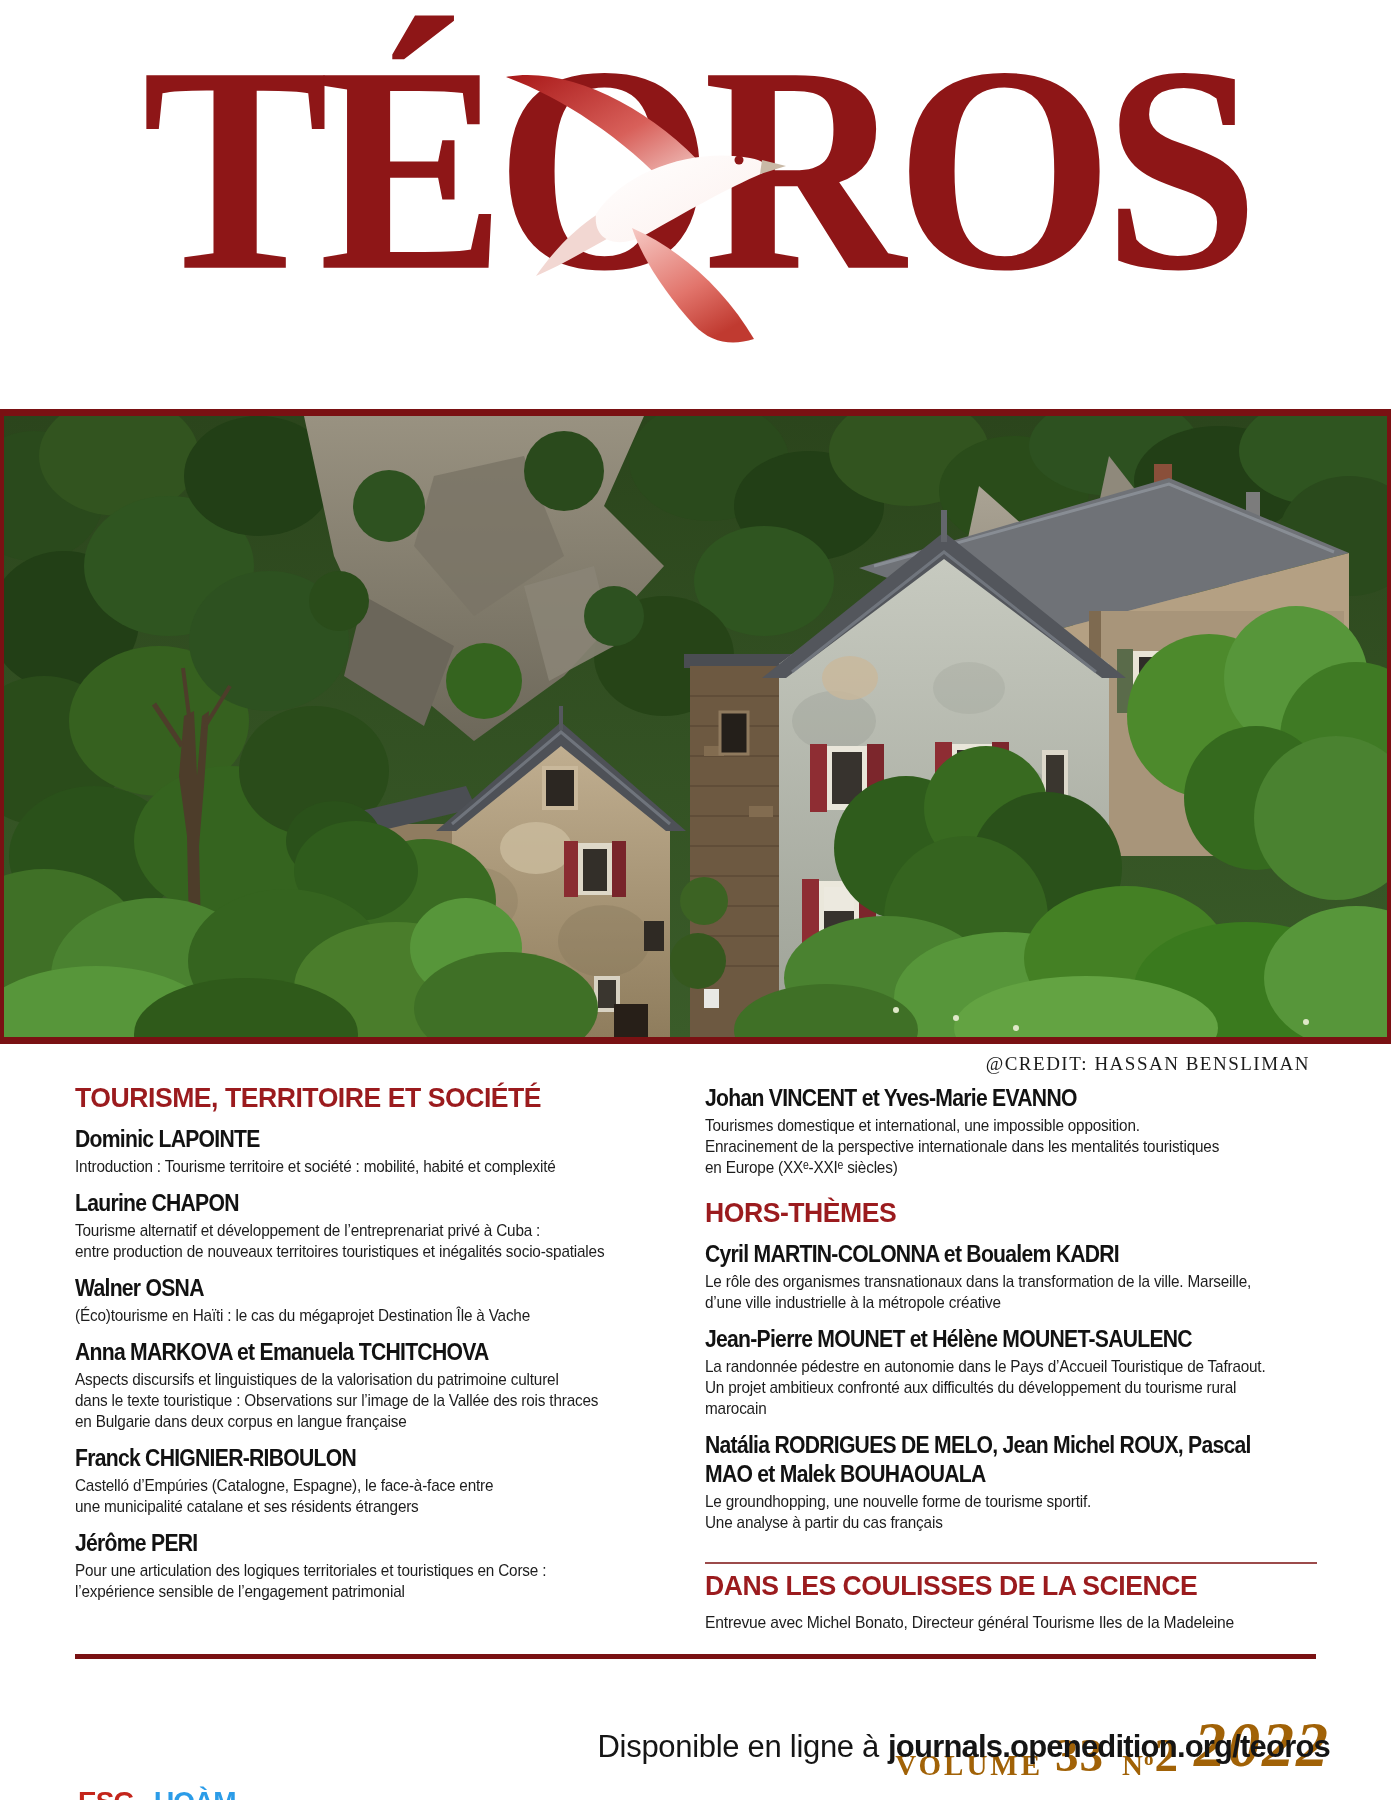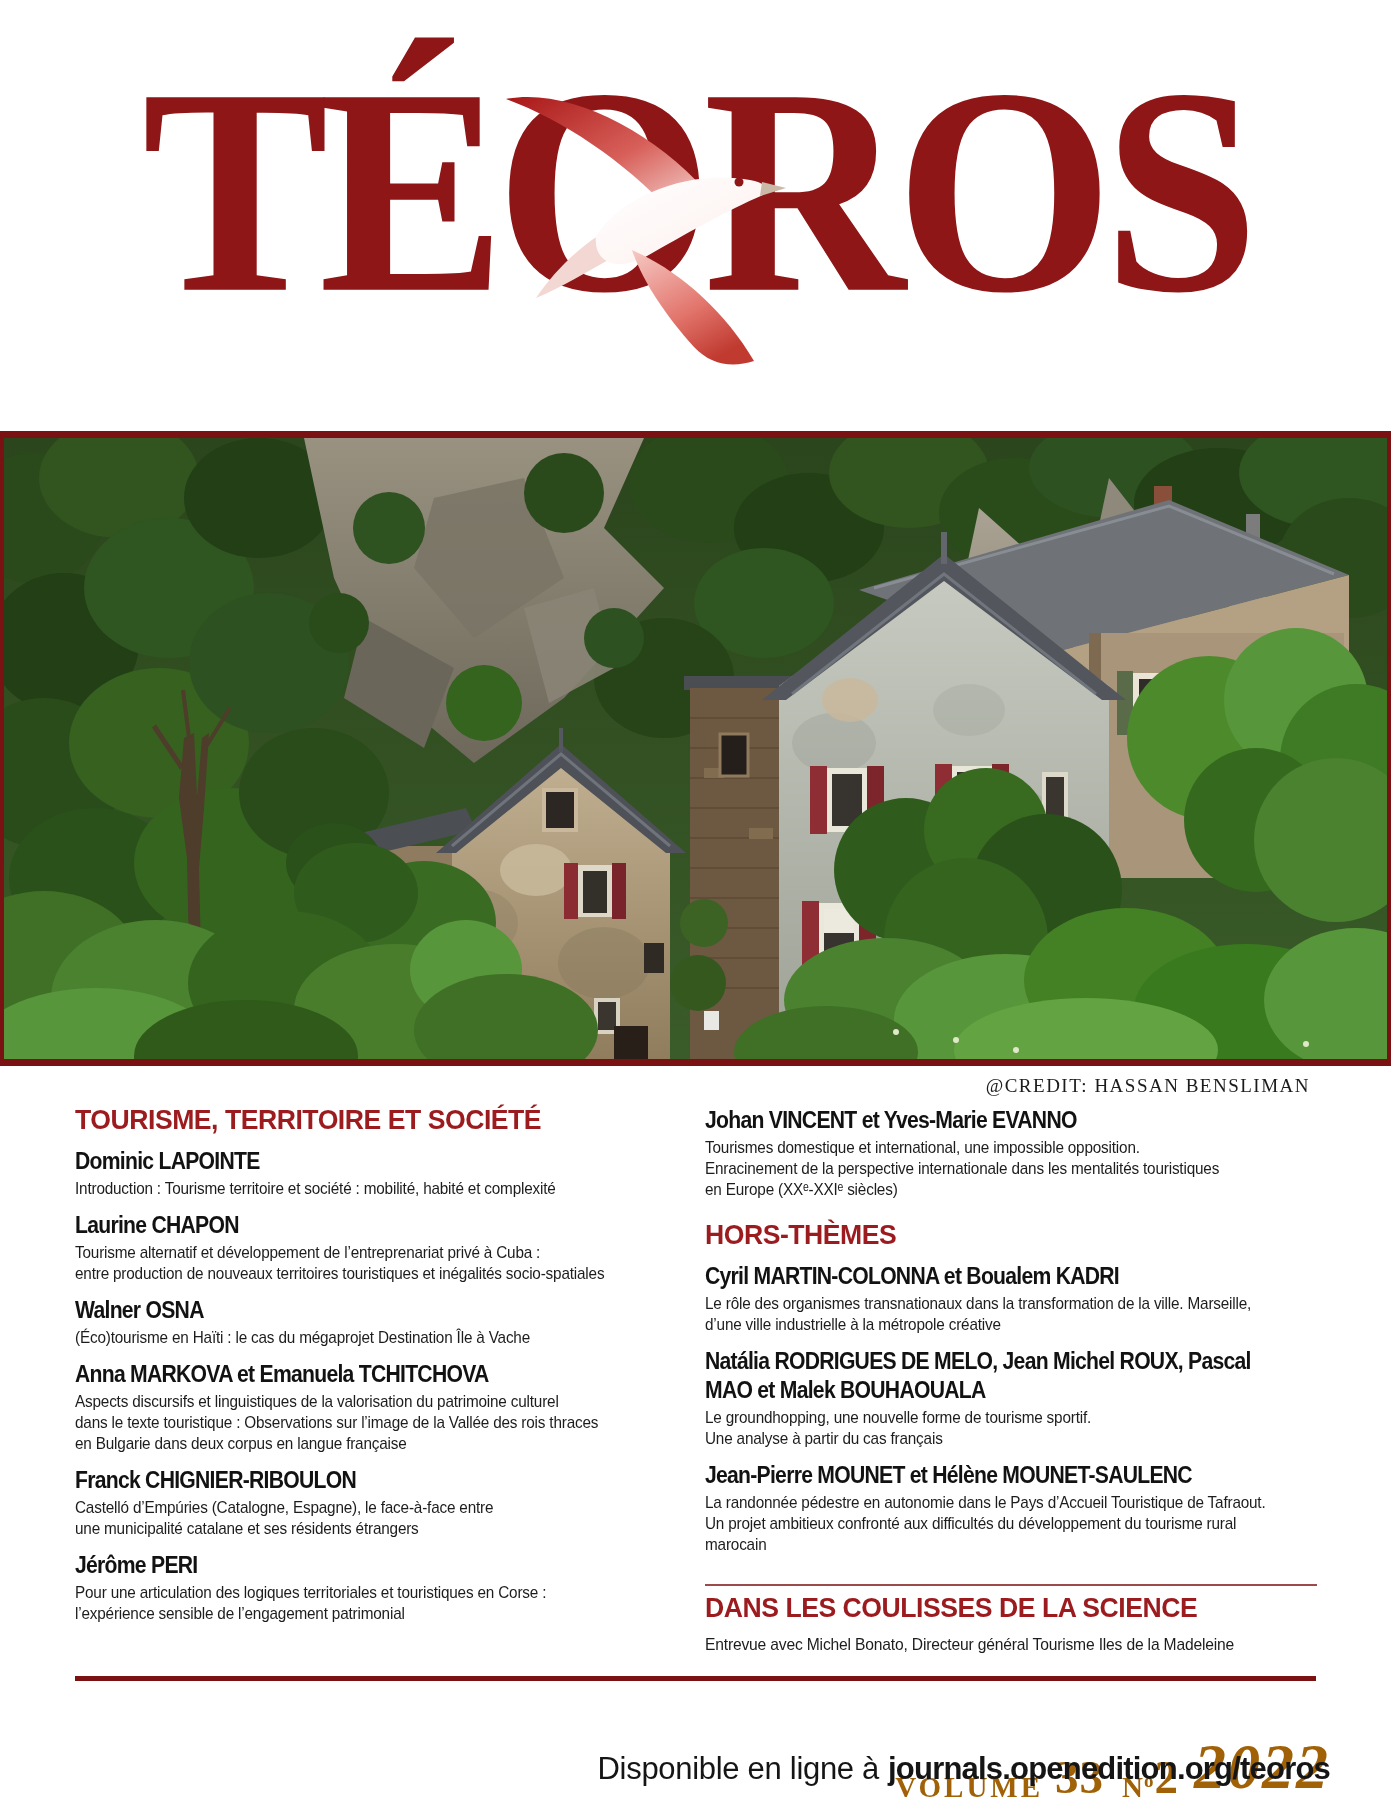--- a/index.html
+++ b/index.html
@@ -1,20 +1,20 @@
 <!DOCTYPE html>
 <html><head>
 <meta charset="utf-8">
 <style>
   html,body{margin:0;padding:0;}
   body{
     width:1391px;height:1800px;position:relative;background:#ffffff;
     font-family:"Liberation Sans","DejaVu Sans",sans-serif;overflow:hidden;
   }
-  .page{position:absolute;inset:0;margin-top:22px;}
+  .page{position:absolute;inset:0;}
 
   
   .logo-title{
     position:absolute;top:22px;left:0;width:100%;margin:0;text-align:center;
     font-family:"Liberation Serif","DejaVu Serif",serif;font-weight:bold;
     font-size:280px;line-height:1.0;letter-spacing:-10px;color:#8e1617;
     transform:scaleY(1.05);transform-origin:top center;
   }
   .bird-svg{position:absolute;left:466px;top:62px;width:372px;height:290px;}
   .subtitle{
@@ -409,30 +409,30 @@
     </div>
 
     <h2 class="section-header hors-header">HORS-THÈMES</h2>
 
     <div class="entry">
       <div class="entry-authors">Cyril MARTIN-COLONNA et Boualem KADRI</div>
       <div class="entry-title">Le rôle des organismes transnationaux dans la transformation de la ville. Marseille,
 d’une ville industrielle à la métropole créative</div>
     </div>
     <div class="entry">
+      <div class="entry-authors">Jean-Pierre MOUNET et Hélène MOUNET-SAULENC</div>
+      <div class="entry-title">La randonnée pédestre en autonomie dans le Pays d’Accueil Touristique de Tafraout.
+Un projet ambitieux confronté aux difficultés du développement du tourisme rural
+marocain</div>
+    </div>
+    <div class="entry">
       <div class="entry-authors">Natália RODRIGUES DE MELO, Jean Michel ROUX, Pascal
 MAO et Malek BOUHAOUALA</div>
       <div class="entry-title">Le groundhopping, une nouvelle forme de tourisme sportif.
 Une analyse à partir du cas français</div>
-    </div>
-    <div class="entry">
-      <div class="entry-authors">Jean-Pierre MOUNET et Hélène MOUNET-SAULENC</div>
-      <div class="entry-title">La randonnée pédestre en autonomie dans le Pays d’Accueil Touristique de Tafraout.
-Un projet ambitieux confronté aux difficultés du développement du tourisme rural
-marocain</div>
     </div>
   </div>
 
   <div class="coulisses-line"></div>
   <h2 class="coulisses-header">DANS LES COULISSES DE LA SCIENCE</h2>
   <div class="coulisses-entry">Entrevue avec Michel Bonato, Directeur général Tourisme Iles de la Madeleine</div>
 
   <div class="rule-bottom"></div>
 
   <div class="volume-line">

